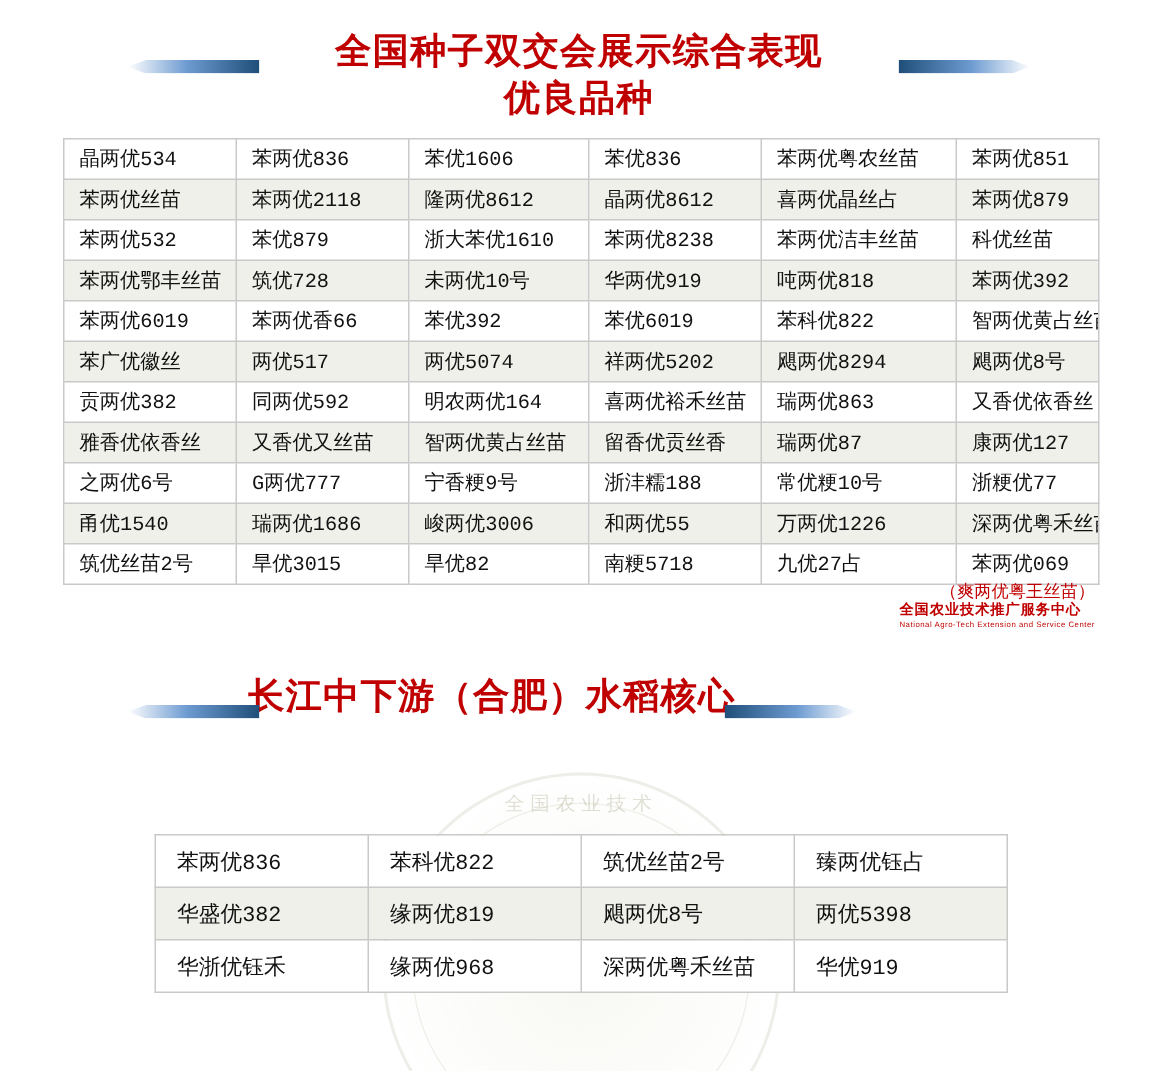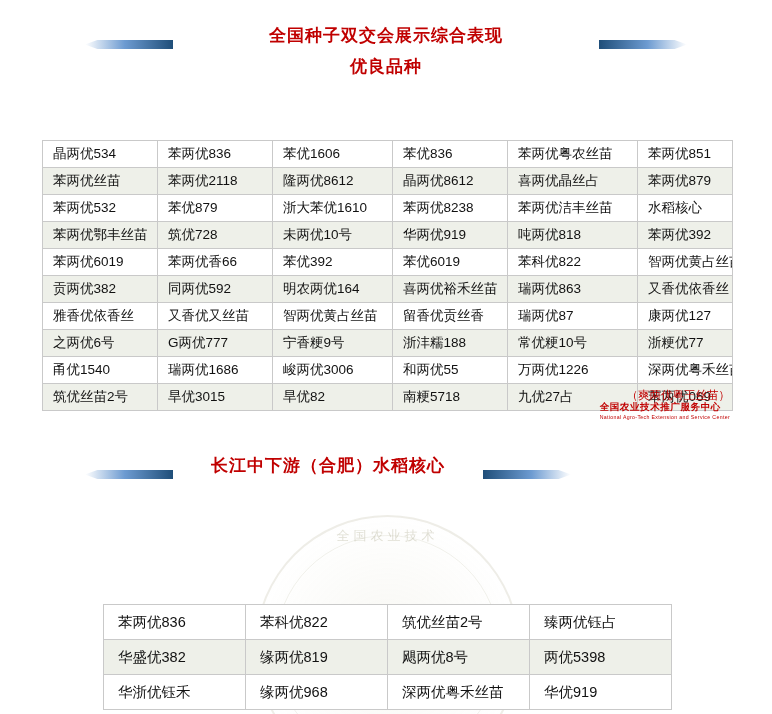--- a/index.html
+++ b/index.html
@@ -46,21 +46,21 @@
   .section { position: relative; z-index: 2; }
 
   
   .title-wrap {
     position: relative;
     text-align: center;
   }
   .title-line {
     color: #c00000;
     font-weight: bold;
-    font-size: 17px;
+    font-size: 24px;
     line-height: 31px;
     letter-spacing: 1px;
   }
   .deco {
     position: absolute;
     width: 88px;
     height: 13px;
     top: 18px;
   }
   .deco.left { left: 85px; }
@@ -75,22 +75,21 @@
   }
   .deco.right .bar {
     background: linear-gradient(to left, #ffffff 0%, #6d9bd1 45%, #1f4e79 100%);
     clip-path: polygon(0% 0%, 86% 0%, 100% 50%, 86% 100%, 0% 100%);
   }
 
   
   table {
     border-collapse: collapse;
     table-layout: fixed;
-    font-family: Liberation Sans, sans-serif;
-    margin-top: 48px;
+    font-family: Liberation Mono, monospace;
   }
   #table-main {
     position: absolute;
     left: 42px;
     top: 92px;
     width: 690px;
   }
   #table-main td {
     height: 27px;
     border: 1px solid #c9c9c9;
@@ -202,37 +201,45 @@
         <td>晶两优8612</td>
         <td>喜两优晶丝占</td>
         <td>苯两优879</td>
       </tr>
       <tr>
         <td>苯两优532</td>
         <td>苯优879</td>
         <td>浙大苯优1610</td>
         <td>苯两优8238</td>
         <td>苯两优洁丰丝苗</td>
-        <td>水稻核心</td>
+        <td>科优丝苗</td>
       </tr>
       <tr>
         <td>苯两优鄂丰丝苗</td>
         <td>筑优728</td>
         <td>未两优10号</td>
         <td>华两优919</td>
         <td>吨两优818</td>
         <td>苯两优392</td>
       </tr>
       <tr>
         <td>苯两优6019</td>
         <td>苯两优香66</td>
         <td>苯优392</td>
         <td>苯优6019</td>
         <td>苯科优822</td>
         <td>智两优黄占丝苗</td>
+      </tr>
+      <tr>
+        <td>苯广优徽丝</td>
+        <td>两优517</td>
+        <td>两优5074</td>
+        <td>祥两优5202</td>
+        <td>飓两优8294</td>
+        <td>飓两优8号</td>
       </tr>
       <tr>
         <td>贡两优382</td>
         <td>同两优592</td>
         <td>明农两优164</td>
         <td>喜两优裕禾丝苗</td>
         <td>瑞两优863</td>
         <td>又香优依香丝</td>
       </tr>
       <tr>

